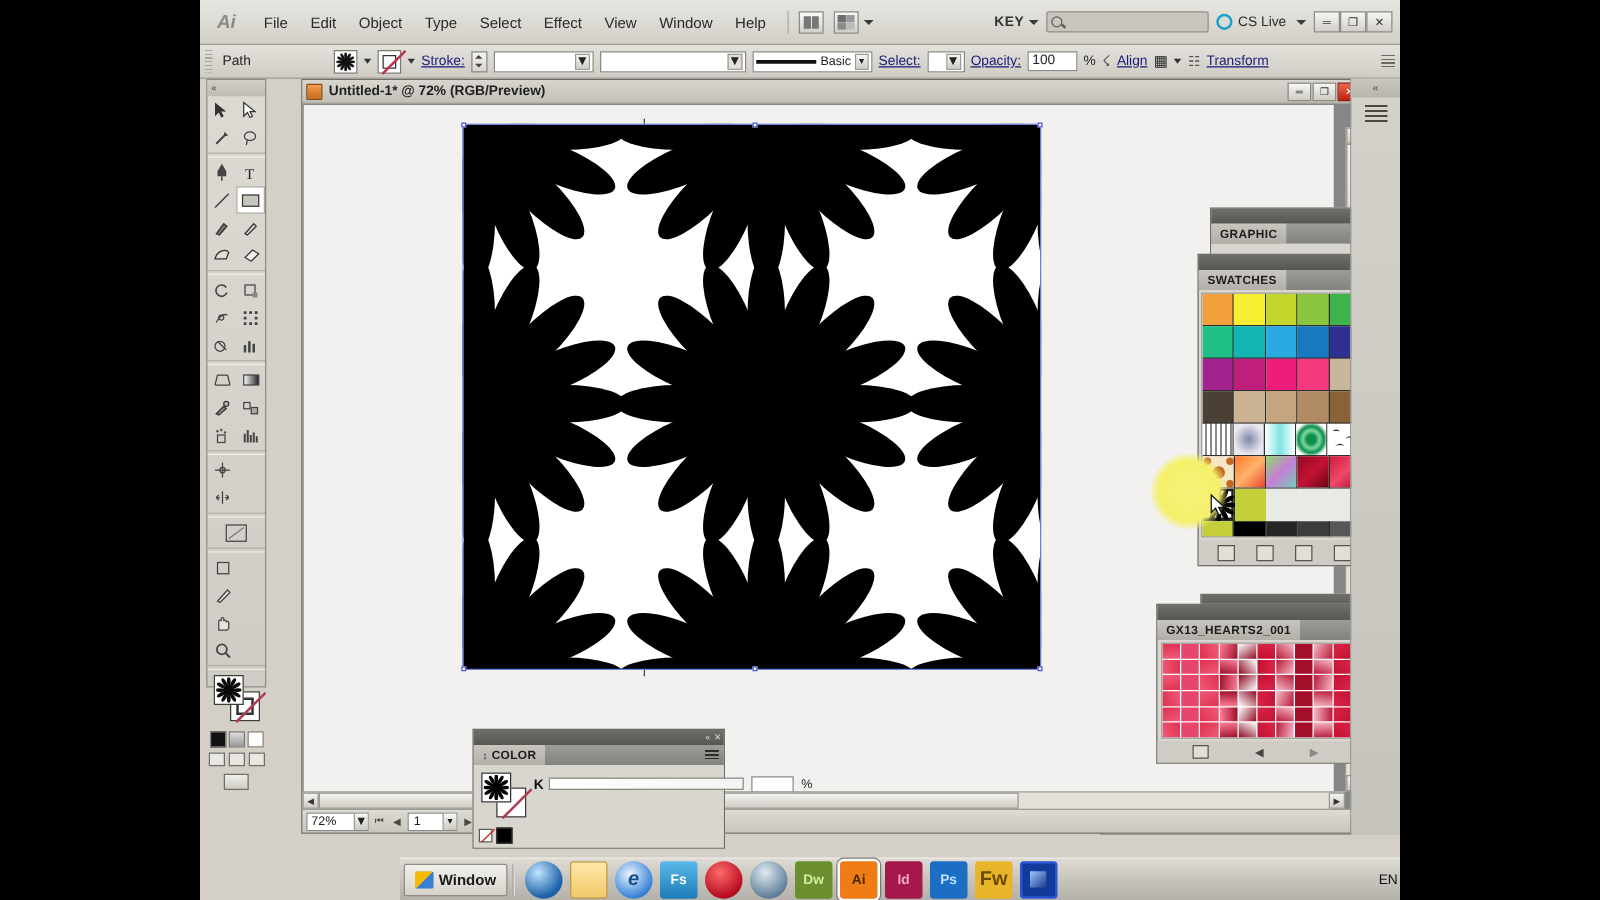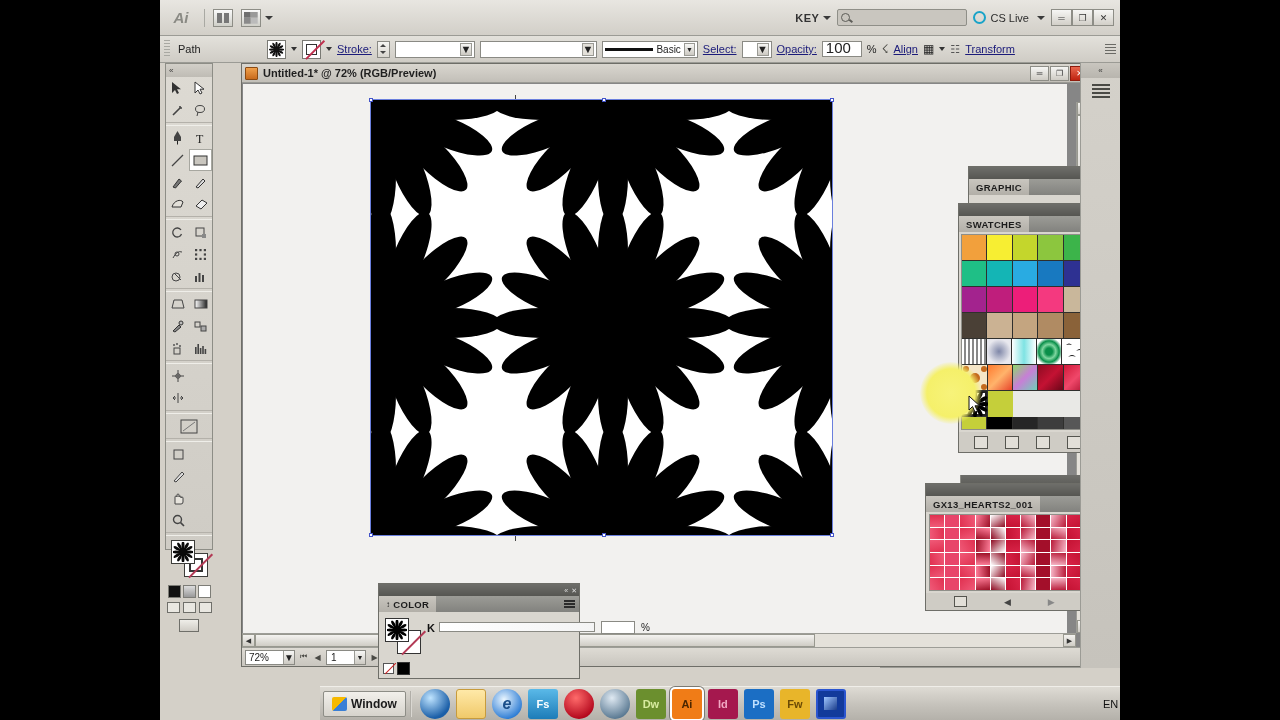--- a/index.html
+++ b/index.html
@@ -74,22 +74,22 @@
     justify-content:space-between;padding:0 2px 0 4px;font-size:11px;}
   .combo .arrow{width:12px;height:13px;background:linear-gradient(#f7f7f5,#ccc9c2);border:1px solid #9a9a94;
     display:flex;align-items:center;justify-content:center;}
   .stroke-spin{width:13px;height:17px;background:linear-gradient(#f5f5f2,#d8d5ce);border:1px solid #8a8a84;
     display:flex;flex-direction:column;align-items:center;justify-content:space-around;}
   .spin-up,.spin-dn{width:0;height:0;border-left:3px solid transparent;border-right:3px solid transparent;}
   .spin-up{border-bottom:3px solid #444;} .spin-dn{border-top:3px solid #444;}
   .brush-combo{width:96px;height:17px;background:#fff;border:1px solid #8a8a84;display:flex;align-items:center;
     padding:0 2px;gap:3px;font-size:10px;}
   .brush-line{flex:1;height:3px;background:#111;}
-  .opa-input{width:40px;height:16px;background:#fff;border:1px solid #8a8a84;font-size:15px;
-    display:flex;align-items:flex-end;padding-left:3px;}
+  .opa-input{width:40px;height:16px;background:#fff;border:1px solid #8a8a84;font-size:11px;
+    display:flex;align-items:flex-start;padding-left:3px;}
   .cb-right-grip{margin-left:auto;margin-right:4px;width:11px;height:11px;
     background:repeating-linear-gradient(#6a6a65 0 1px,transparent 1px 3px);}
 
   
   .docwin{position:absolute;left:65px;top:63px;width:850px;height:604px;background:#d7d4cd;
     border:1px solid #6e6e68;margin-left:16px;}
   .doctitle{height:19px;background:linear-gradient(#d9d6cf,#c2bfb8);border-bottom:1px solid #9a9a94;
     display:flex;align-items:center;padding-left:3px;gap:5px;}
   .doc-ico{width:13px;height:13px;background:linear-gradient(#f0a04b,#c86a1c);border:1px solid #8b4a12;
     border-radius:1px;}
@@ -243,20 +243,31 @@
 
 <div id="root">
 
   <div class="pillar left"></div>
   <div class="pillar right"></div>
 
   <div id="app">
 
     <div class="menubar">
       <div class="ai-logo">Ai</div>
+      <div class="menu-items">
+        <div class="menu-item">File</div>
+        <div class="menu-item">Edit</div>
+        <div class="menu-item">Object</div>
+        <div class="menu-item">Type</div>
+        <div class="menu-item">Select</div>
+        <div class="menu-item">Effect</div>
+        <div class="menu-item">View</div>
+        <div class="menu-item">Window</div>
+        <div class="menu-item">Help</div>
+      </div>
       <div class="mb-sep"></div>
       <span class="mb-icon br"></span>
       <span style="width:8px"></span>
       <span class="mb-icon doc"></span>
       <span class="caret"></span>
 
       <div class="mb-right">
         <span class="key-btn">
           <span>KEY</span>
           <span class="caret"></span>
@@ -1086,21 +1097,21 @@
         <div class="tsk" style="background:radial-gradient(circle at 35% 30%,#bfe4ff,#1b5fa8 70%);border-radius:50%"></div>
         <div class="tsk" style="background:linear-gradient(#ffe9a8,#f0c96a);border:1px solid #c79b3c"></div>
         <div class="tsk" style="background:radial-gradient(circle at 40% 35%,#eaf6ff,#2b7bd4 75%);border-radius:50%;color:#1b4f8a;font-size:16px;font-style:italic">e</div>
         <div class="tsk" style="background:linear-gradient(#5ab9e8,#1d7cb8);color:#fff;font-size:11px">Fs</div>
         <div class="tsk" style="background:radial-gradient(circle at 40% 30%,#ff6b6b,#b3071c 75%);border-radius:50%"></div>
         <div class="tsk" style="background:radial-gradient(circle at 40% 30%,#dfe9f2,#5b7a93 75%);border-radius:50%"></div>
         <div class="tsk" style="background:#6b8f2e;color:#d7eba0;font-size:11px">Dw</div>
         <div class="tsk active" style="background:#f07c17;color:#4a2600;font-size:11px">Ai</div>
         <div class="tsk" style="background:#a5184e;color:#f2a8c4;font-size:11px">Id</div>
         <div class="tsk" style="background:#1b6ec4;color:#bfe0ff;font-size:11px">Ps</div>
-        <div class="tsk" style="background:#e8b52a;color:#6a4a05;font-size:11px">Fw</div>
+        <div class="tsk" style="background:#e8b52a;color:#6a4a05;font-size:16px">Fw</div>
         <div class="tsk" style="background:#123a9b;border:2px solid #2a55d0;color:#fff">
           <span style="width:13px;height:13px;background:linear-gradient(135deg,#9fc6ff,#1a3c8a)"></span>
         </div>
       </div>
       <div class="tray">
         <span style="font-size:11px;color:#111">EN</span>
         <span class="tray-sep"></span>
         <span class="tray-ico" style="font-size:10px;color:#333">«</span>
         <span class="tray-ico">
             <span style="width:12px;height:10px;background:#d8d5ce;border:1px solid #888;display:block"></span>

